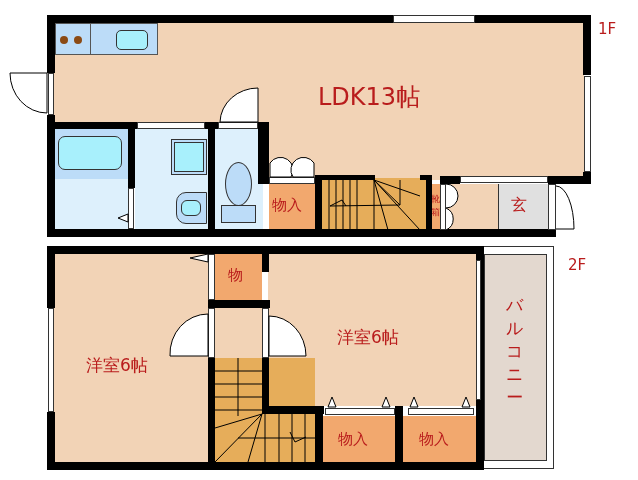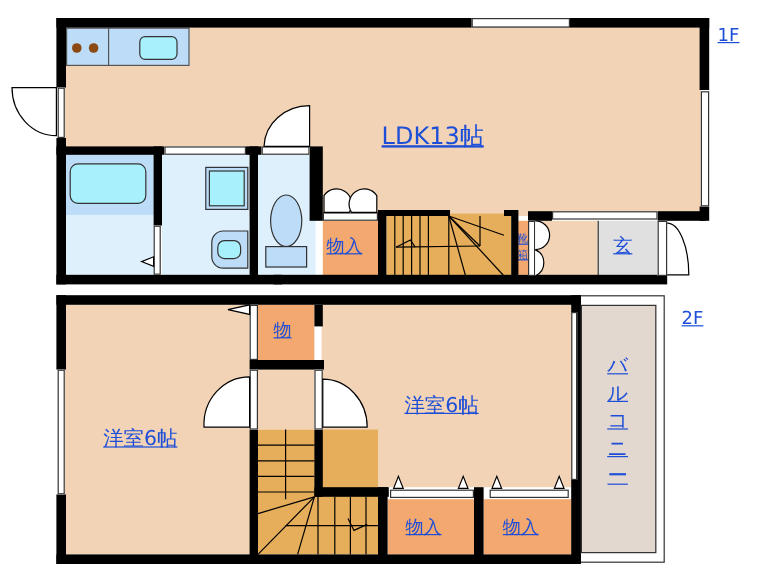--- a/index.html
+++ b/index.html
@@ -1,19 +1,19 @@
 <!DOCTYPE html>
 <html><head>
 <meta charset="utf-8">
 <style>
   html, body { margin:0; padding:0; background:#ffffff; }
   body { width:638px; height:480px; position:relative; overflow:hidden; font-family:"DejaVu Sans", sans-serif; }
   .abs { position:absolute; box-sizing:border-box; }
   .wall { position:absolute; background:#000; }
-  .lbl { position:absolute; color:#1d4ed8; white-space:nowrap; font-family:"DejaVu Sans", sans-serif;text-decoration:underline; }
+  .lbl { position:absolute; color:#b91c1c; white-space:nowrap; font-family:"DejaVu Sans", sans-serif; }
   svg { position:absolute; left:0; top:0; }
 </style>
 </head>
 <body>
 
 <div>
 
   <div class="abs" style="left:54px;top:22px;width:530px;height:158px;background:#f2d3b6;"></div>
 
   <div class="abs" style="left:55px;top:23px;width:103px;height:32px;background:#bcdcf8;border:1px solid #555;"></div>
@@ -73,21 +73,21 @@
   <div class="abs" style="left:393px;top:15px;width:82px;height:8px;background:#fff;border:1px solid #333;"></div>
   <div class="abs" style="left:584px;top:76px;width:7px;height:96px;background:#fff;border:1px solid #333;"></div>
   <div class="abs" style="left:48px;top:73px;width:6px;height:42px;background:#fff;border:1px solid #333;"></div>
   <div class="abs" style="left:128px;top:188px;width:6px;height:41px;background:#fff;border:1px solid #333;"></div>
   <div class="abs" style="left:137px;top:122px;width:68px;height:7px;background:#fff;border:1px solid #333;"></div>
   <div class="abs" style="left:218px;top:122px;width:40px;height:7px;background:#fff;border:1px solid #333;"></div>
   <div class="abs" style="left:460px;top:176px;width:88px;height:7px;background:#fff;border:1px solid #333;"></div>
   <div class="abs" style="left:548px;top:184px;width:8px;height:46px;background:#fff;border:1px solid #333;"></div>
   <div class="abs" style="left:440px;top:184px;width:6px;height:46px;background:#fff;border:1px solid #333;"></div>
 
-  <div class="lbl" style="left:318px;top:100px;font-size:20px;">LDK13帖</div>
+  <div class="lbl" style="left:318px;top:81px;font-size:24px;">LDK13帖</div>
   <div class="lbl" style="left:598px;top:20px;font-size:15px;">1F</div>
 </div>
 
 <div>
   <div class="abs" style="left:54px;top:254px;width:156px;height:208px;background:#f2d3b6;"></div>
   <div class="abs" style="left:215px;top:308px;width:47px;height:50px;background:#f2d3b6;"></div>
   <div class="abs" style="left:268px;top:254px;width:208px;height:152px;background:#f2d3b6;"></div>
 
   <div class="abs" style="left:215px;top:254px;width:47px;height:46px;background:#f2a86e;"></div>
   <div class="lbl" style="left:228px;top:266px;font-size:15px;">物</div>

